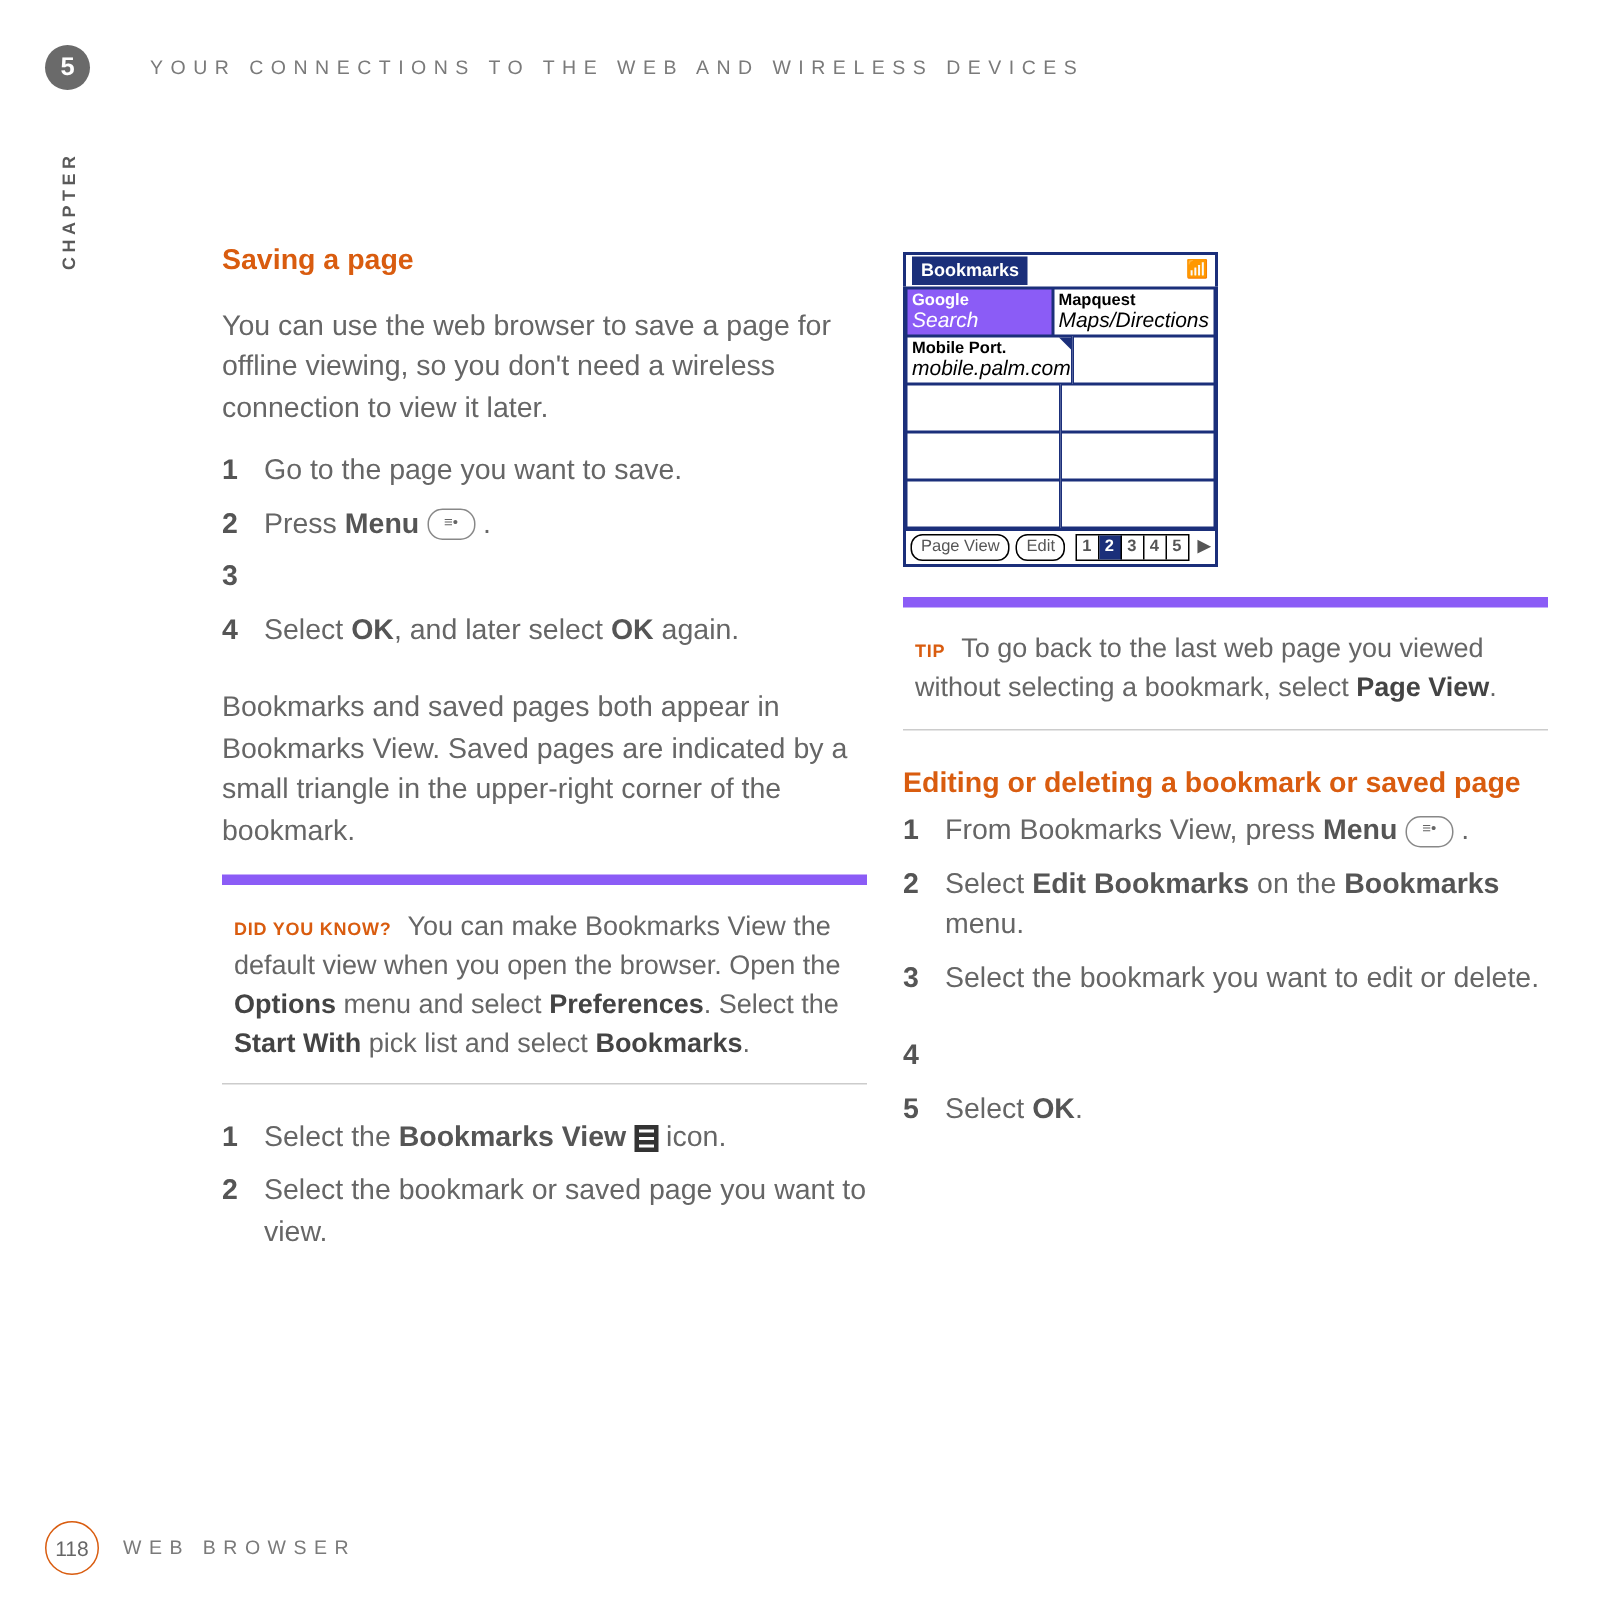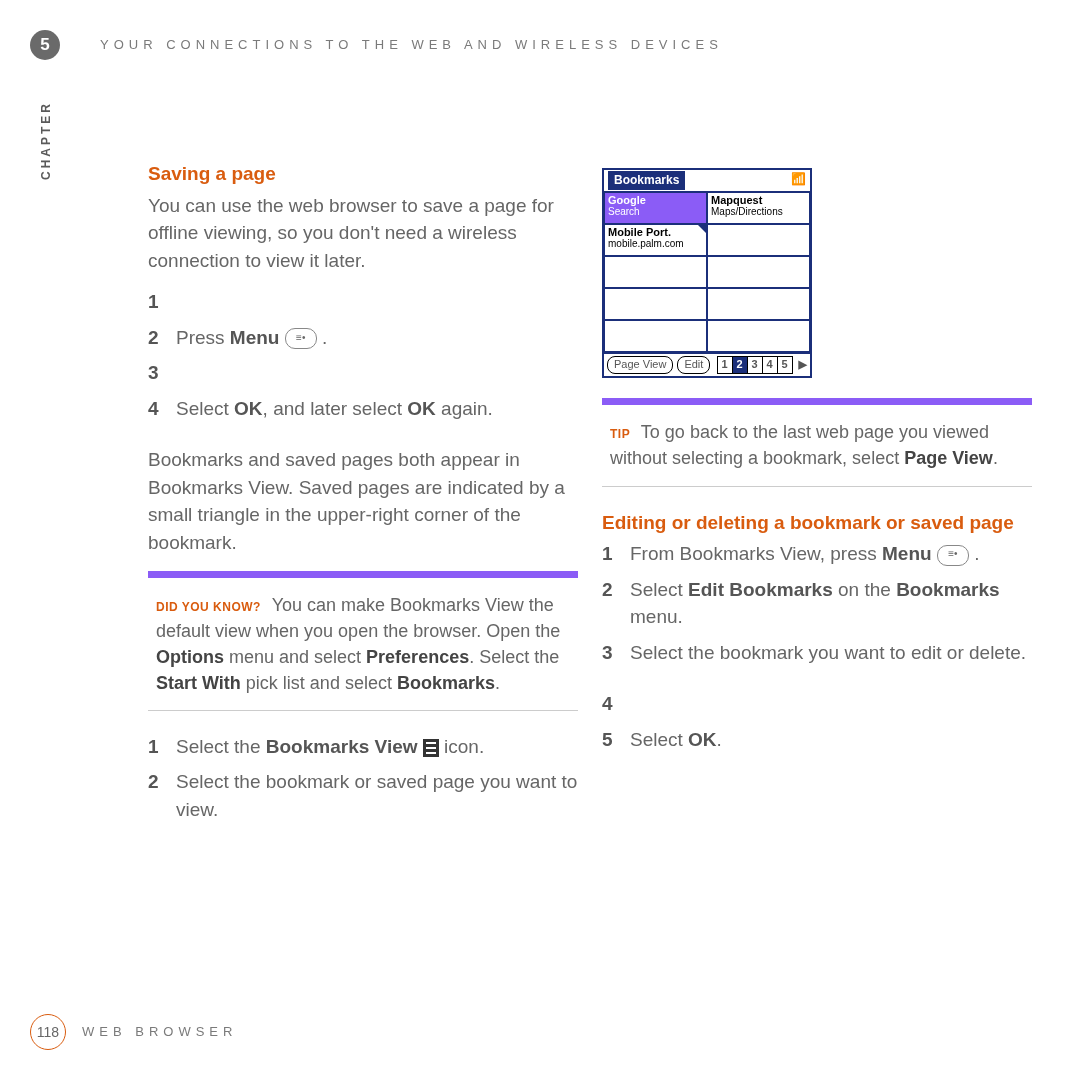--- a/index.html
+++ b/index.html
@@ -59,21 +59,21 @@
   .col {
     width: 430px;
   }
   .section-title {
     color: #d95c0f;
     font-weight: 700;
     margin: 0 0 4px 0;
     font-size: 19px;
   }
   .para {
-    margin: 4px 0 14px 0;
+    margin: 16px 0 14px 0;
     color: #666;
   }
   ol.steps {
     list-style: none;
     padding: 0;
     margin: 0 0 24px 0;
   }
   ol.steps li {
     display: flex;
     gap: 14px;
@@ -163,21 +163,21 @@
   .dev-cell {
     width: 50%;
     border: 1px solid #1b2f7a;
     min-height: 28px;
     padding: 1px 3px;
     line-height: 1.1;
     font-weight: 700;
     color: #000;
   }
   .dev-cell.sel { background: #8b5cf6; color: #fff; }
-  .dev-cell .sub { font-weight: 400; font-size: 10px; display: block; }
+  .dev-cell .sub { font-weight: 400; font-size: 14px; display: block; font-style: italic; }
   .dev-cell.saved { position: relative; }
   .dev-cell.saved::after {
     content: "";
     position: absolute;
     right: 0; top: 0;
     border-top: 8px solid #1b2f7a;
     border-left: 8px solid transparent;
   }
   .dev-bottom {
     border: 2px solid #1b2f7a;
@@ -248,20 +248,21 @@
 
 <div class="content">
 
   <div class="col">
     <p class="section-title">Saving a page</p>
     <p class="para">You can use the web browser to save a page for offline viewing, so you don't need a wireless connection to view it later.</p>
 
     <ol class="steps">
       <li>
           <span class="num">1</span>
+          <span class="step-body">Go to the page you want to save.</span>
         </li>
       <li>
           <span class="num">2</span>
           <span class="step-body">
         <span>Press </span><b>Menu</b>
         <span class="menu-icon">≡•</span><span> .</span>
       </span>
         </li>
       <li>
           <span class="num">3</span>

